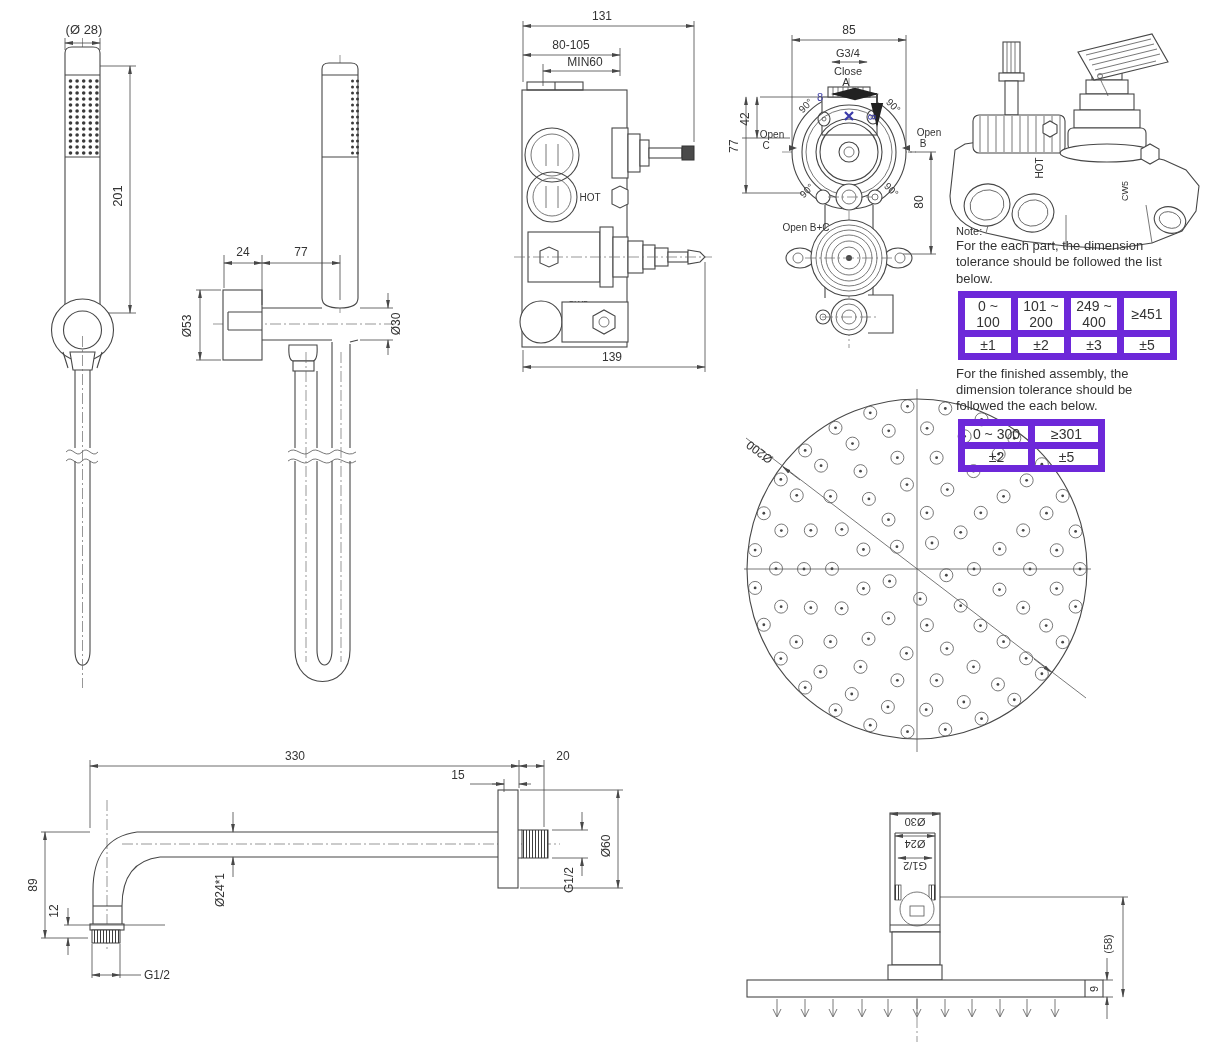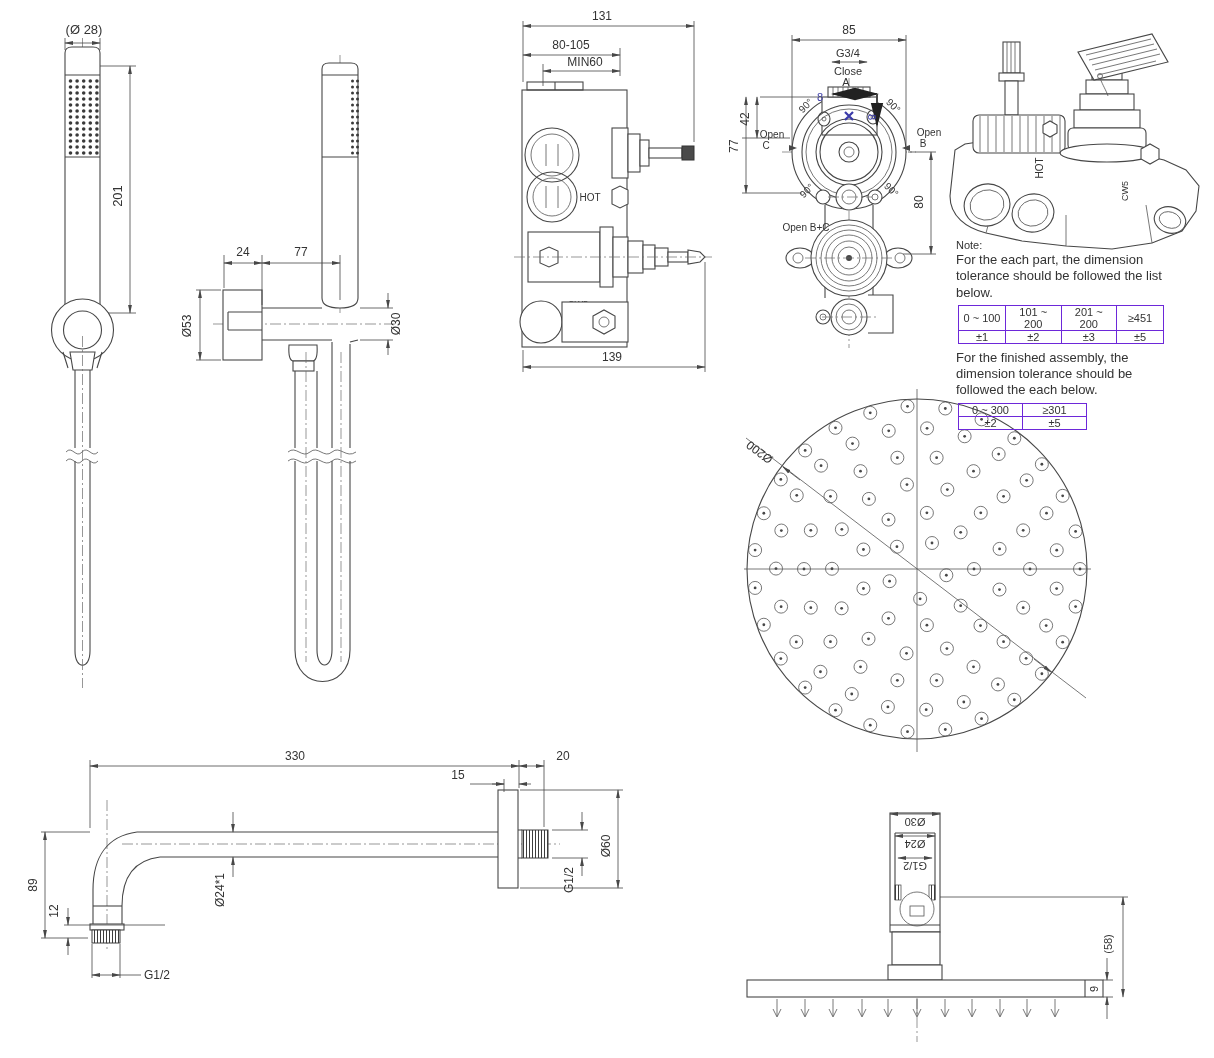--- a/index.html
+++ b/index.html
@@ -10,25 +10,25 @@
   .thin{stroke:#565656;stroke-width:0.8;fill:none;}
   .wh{fill:#ffffff;}
   .ctr{stroke:#6a6a6a;stroke-width:0.7;fill:none;stroke-dasharray:11 3 2 3;}
   .dim{stroke:#474747;stroke-width:0.8;fill:none;}
   .bold{stroke-width:2;}
   .blue{stroke:#3a3aa8;}
   text{fill:#333333;font-family:"Liberation Sans",sans-serif;}
   .t12{font-size:12px;} .t11{font-size:11px;} .t10{font-size:10px;} .t9{font-size:9px;} .t13{font-size:13px;}
   .tb{fill:#3a3aa8;}
   .mid{text-anchor:middle;}
-  .note-box{position:absolute;left:956px;top:239px;width:208px;color:#333;}
+  .note-box{position:absolute;left:956px;top:225px;width:208px;color:#333;}
   .note-box .nt{font-size:11px;margin:0 0 1px 0;}
   .note-box p{font-size:13px;line-height:1.25;margin:0 0 4px 0;}
   .tol{border-collapse:collapse;margin:2px 0 6px 2px;}
-  .tol td{border:1px solid #6d28d9;font-size:11px;text-align:center;padding:0 4px;height:12px;color:#333;}
+  .tol td{border:7px solid #6d28d9;font-size:14px;text-align:center;padding:0 4px;height:12px;color:#333;}
   .tol.t1 td{min-width:38px;}
   .tol.t2 td{min-width:55px;}
 </style>
 </head>
 <body>
 
 <div class="stage">
 <svg width="1214" height="1058" viewBox="0 0 1214 1058">
 <defs>
   <marker id="ae" orient="auto" markerWidth="11" markerHeight="8" refX="10" refY="3" viewBox="0 0 11 6">
@@ -679,21 +679,21 @@
 </svg>
 
 <div class="note-box">
   <div class="nt">Note:</div>
   <p>For the each part, the dimension tolerance should be followed the list below.</p>
   <table class="tol t1">
     <tbody>
           <tr>
       <td>0 ~ 100</td>
       <td>101 ~ 200</td>
-      <td>201 ~ 200</td>
+      <td>249 ~ 400</td>
       <td>≥451</td>
     </tr>
     <tr>
       <td>±1</td>
       <td>±2</td>
       <td>±3</td>
       <td>±5</td>
     </tr>
   </tbody>
       </table>

